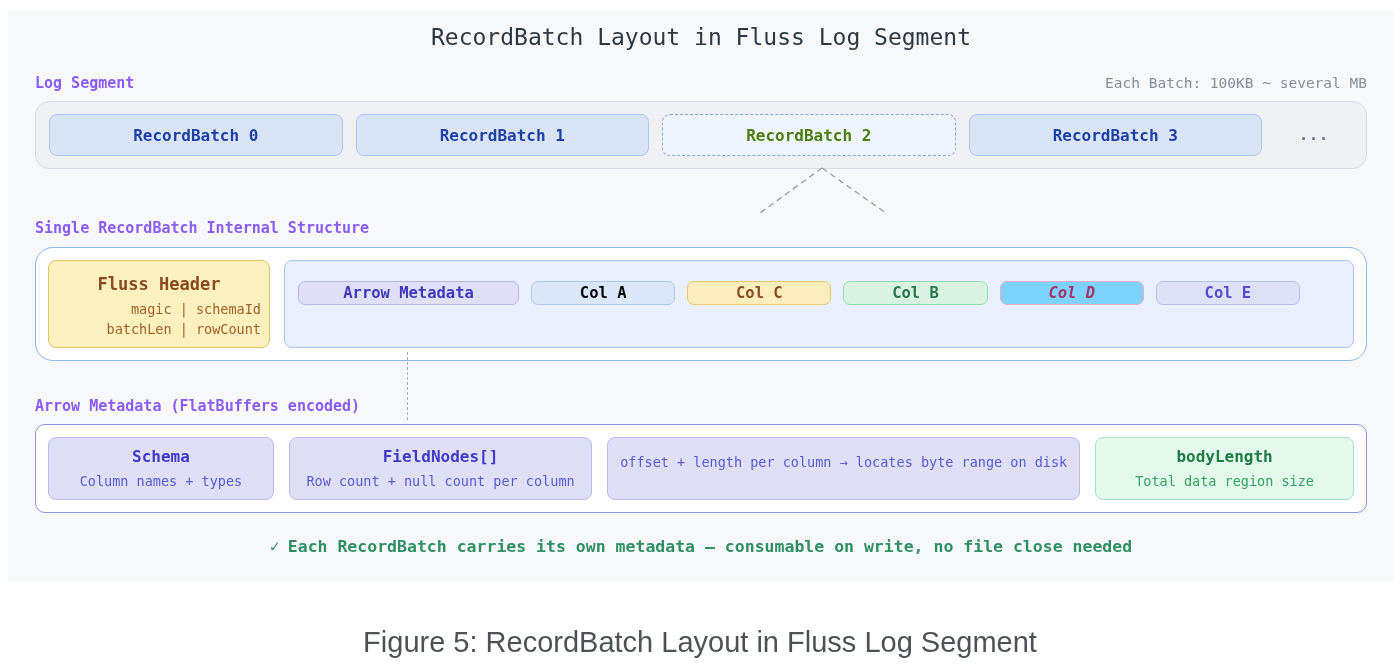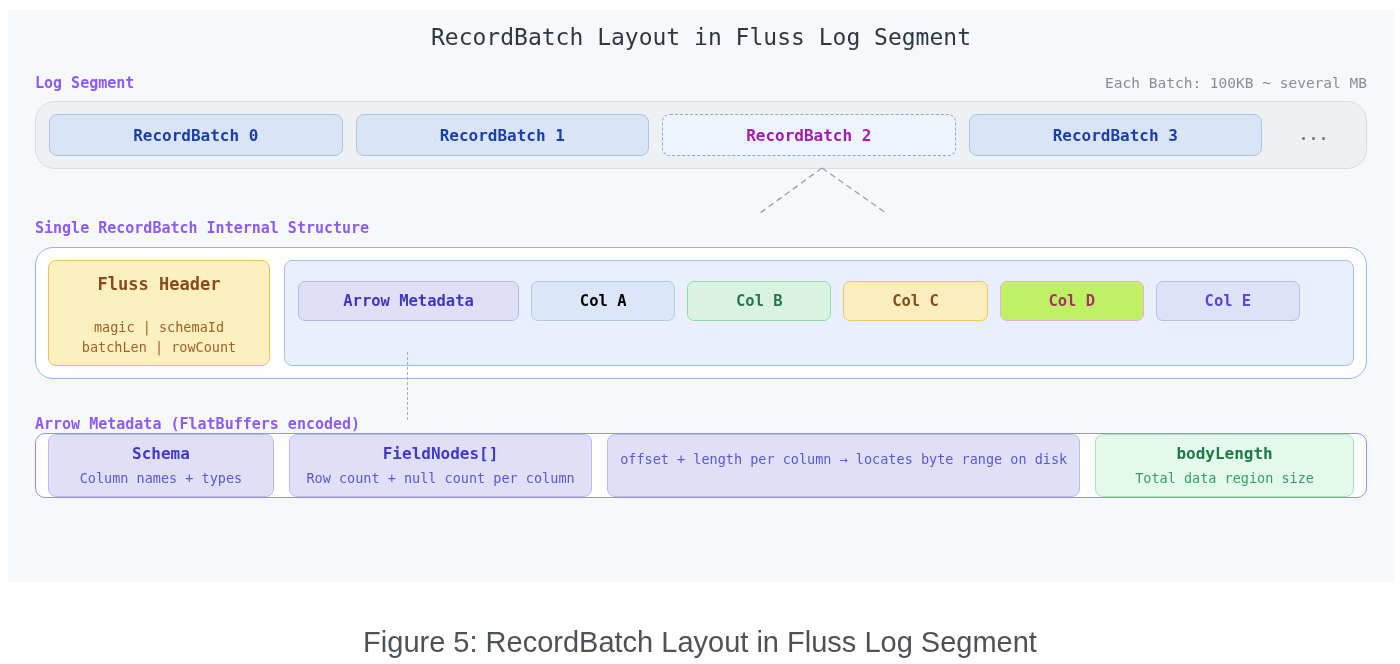--- a/index.html
+++ b/index.html
@@ -9,59 +9,59 @@
   .panel{position:relative;margin:10px 6px 0 8px;height:572px;background:#f7f8fa;
     padding:14px 27px 0 27px;}
 
   .page-title{text-align:center;font-size:23px;font-weight:400;color:#2d3843;line-height:26px;}
 
   .sec-header{display:flex;justify-content:space-between;align-items:baseline;margin-top:24px;}
   .sec-heading{font-size:15px;font-weight:700;color:#8b5cf6;}
   .sec-note{font-size:14.5px;color:#878e99;}
 
   
-  .log-container{margin-top:9px;background:#eef0f4;border:1px solid #d8dce2;border-radius:20px;
+  .log-container{margin-top:9px;background:#eef0f4;border:1px solid #d8dce2;border-radius:14px;
     padding:12px 13px;display:flex;gap:13px;align-items:stretch;}
   .batch{flex:1;height:42px;border-radius:8px;display:flex;align-items:center;justify-content:center;
     font-size:16px;font-weight:700;}
   .batch-solid{background:#d9e5f7;border:1.5px solid #a9c6ef;color:#1d3fa8;}
-  .batch-dashed{background:#edf4fc;border:1.5px dashed #84a9e3;color:#a21caf;}
+  .batch-dashed{background:#edf4fc;border:1.5px dashed #84a9e3;color:#4d7c0f;}
   .ellipsis{width:78px;display:flex;align-items:center;justify-content:center;
     color:#6d7683;font-weight:700;font-size:15px;letter-spacing:1px;}
 
   
   .fan-connector{position:absolute;left:745px;top:155px;}
   .v-connector{position:absolute;left:399px;top:342px;height:68px;width:0;
     border-left:1.6px dashed #a6adb7;}
 
   
   .h2-internal{margin-top:50px;}
   .internal-container{margin-top:10px;background:#ffffff;border:1.5px solid #8fb5ee;border-radius:18px;
     padding:12px 12px;display:flex;gap:14px;align-items:stretch;}
   .fluss-box{width:222px;background:#fcf0bf;border:1.5px solid #e3c55e;border-radius:8px;
     padding:10px 8px 8px;text-align:center;}
   .fluss-title{font-size:17px;font-weight:700;color:#8a4a1f;margin-top:3px;}
-  .fluss-sub{font-size:13.5px;color:#a2602c;line-height:1.45;margin-top:24px;}
+  .fluss-sub{font-size:13.5px;color:#a2602c;line-height:1.45;margin-top:6px;text-align:right;}
   .arrow-rb{flex:1;background:#e9effc;border:1.5px solid #a5c3f0;border-radius:8px;
     padding:9px 13px 12px 13px;}
   .arrow-rb-title{text-align:center;font-size:16px;font-weight:700;color:#1e3fae;}
   .arrow-rb-row{display:flex;gap:12px;margin-top:11px;padding-right:40px;}
-  .cell{height:40px;border-radius:7px;display:flex;align-items:center;justify-content:center;
+  .cell{height:24px;border-radius:7px;display:flex;align-items:center;justify-content:center;
     font-size:15.5px;font-weight:700;}
   .cell-meta{flex:225 1 0;background:#dfe0f7;border:1.5px solid #b7b9ea;color:#4137bd;}
   .cell-blue{flex:146 1 0;background:#dbe7f8;border:1.5px solid #aecaf0;color:#000000;}
   .cell-green{flex:146 1 0;background:#d8f3e2;border:1.5px solid #90dcae;color:#27754a;}
   .cell-yellow{flex:146 1 0;background:#fbeebc;border:1.5px solid #e7c968;color:#8a4a1f;}
-  .cell-pink{flex:146 1 0;background:#bef264;border:1.5px solid #f1aac6;color:#a53363;}
+  .cell-pink{flex:146 1 0;background:#7dd3fc;border:1.5px solid #f1aac6;color:#a53363;font-style:italic;}
   .cell-lav{flex:146 1 0;background:#dfe1f8;border:1.5px solid #babdf0;color:#5b48d0;}
 
   
   .h2-meta{margin-top:36px;}
-  .meta-container{background:#ffffff;border:1.5px solid #9093e2;border-radius:10px;
-    padding:0 12px;display:flex;gap:15px;align-items:stretch;}
+  .meta-container{margin-top:9px;background:#ffffff;border:1.5px solid #9093e2;border-radius:10px;
+    padding:12px 12px;display:flex;gap:15px;align-items:stretch;}
   .meta-block{border-radius:8px;padding:9px 12px 10px;text-align:center;}
   .meta-purple{background:#dfe0f8;border:1.5px solid #b9baee;}
   .meta-purple .mb-title{color:#4338ca;}
   .meta-purple .mb-sub{color:#5a5ad2;}
   .meta-green{background:#e2f9ec;border:1.5px solid #a0e7c0;}
   .meta-green .mb-title{color:#1f7a45;}
   .meta-green .mb-sub{color:#35a066;}
   .mb-title{font-size:16px;font-weight:700;}
   .mb-sub{font-size:13.5px;margin-top:7px;white-space:nowrap;}
   .w-schema{flex:225 1 0;}
@@ -105,22 +105,22 @@
       <div class="fluss-title">Fluss Header</div>
       <div class="fluss-sub">
         <div>magic | schemaId</div>
         <div>batchLen | rowCount</div>
       </div>
     </div>
     <div class="arrow-rb">
       <div class="arrow-rb-row">
         <div class="cell cell-meta">Arrow Metadata</div>
         <div class="cell cell-blue">Col A</div>
+        <div class="cell cell-yellow">Col C</div>
         <div class="cell cell-green">Col B</div>
-        <div class="cell cell-yellow">Col C</div>
         <div class="cell cell-pink">Col D</div>
         <div class="cell cell-lav">Col E</div>
       </div>
     </div>
   </div>
 
   <div class="v-connector"></div>
 
   <div class="sec-heading h2-meta">Arrow Metadata (FlatBuffers encoded)</div>
   <div class="meta-container">
@@ -134,16 +134,19 @@
     </div>
     <div class="meta-block meta-purple w-buffers">
       <div class="mb-sub">offset + length per column → locates byte range on disk</div>
     </div>
     <div class="meta-block meta-green w-bodylength">
       <div class="mb-title">bodyLength</div>
       <div class="mb-sub">Total data region size</div>
     </div>
   </div>
 
+  <div class="footnote">
+    <span class="check">✓</span><span>Each RecordBatch carries its own metadata — consumable on write, no file close needed</span>
+  </div>
 
 </div>
 
 <div class="caption">Figure 5: RecordBatch Layout in Fluss Log Segment</div>
 
 </body></html>

